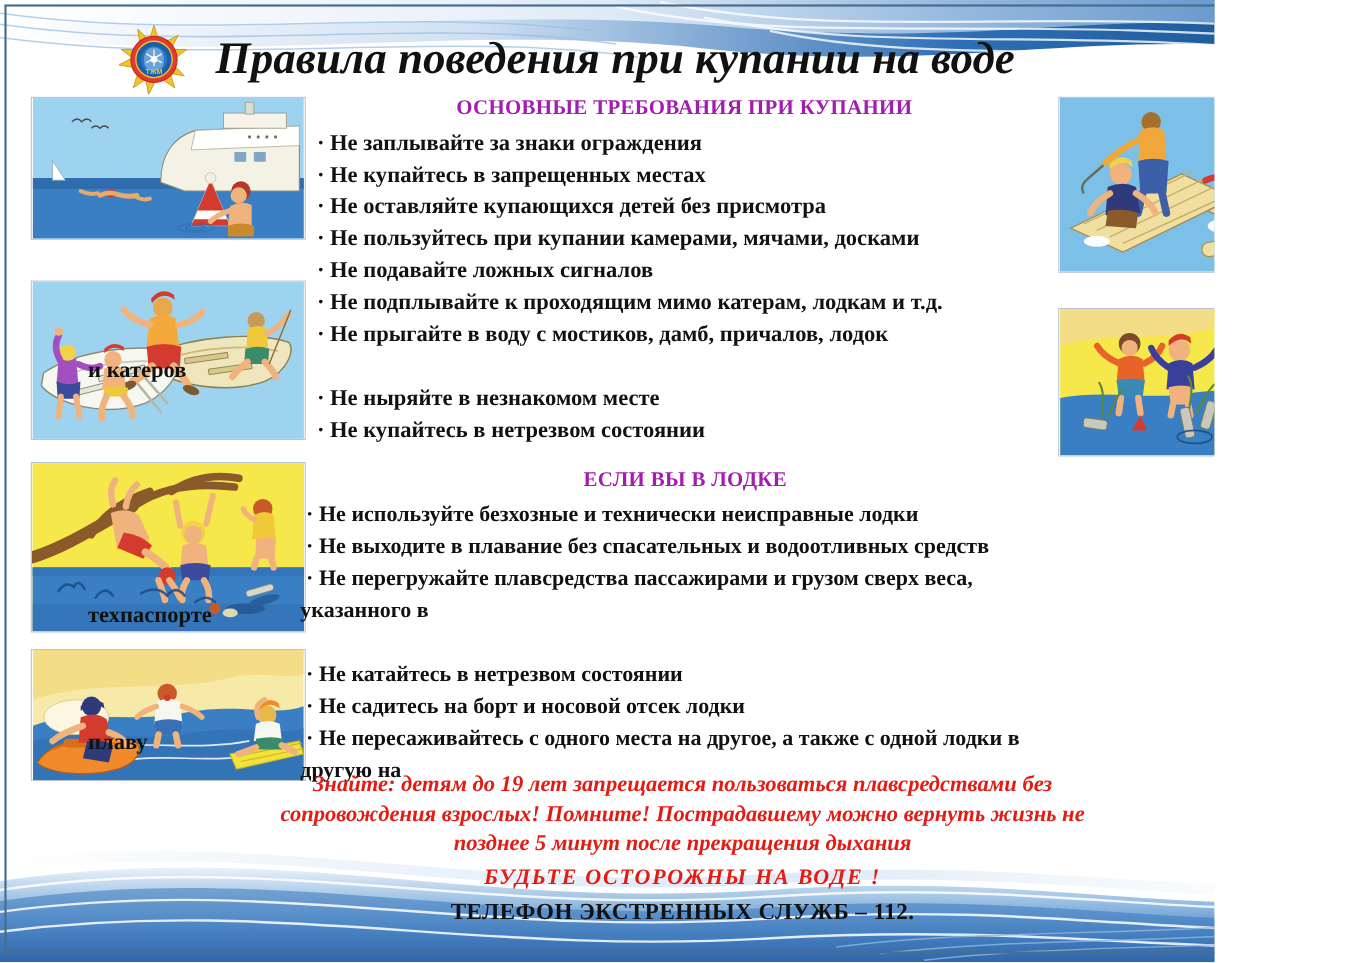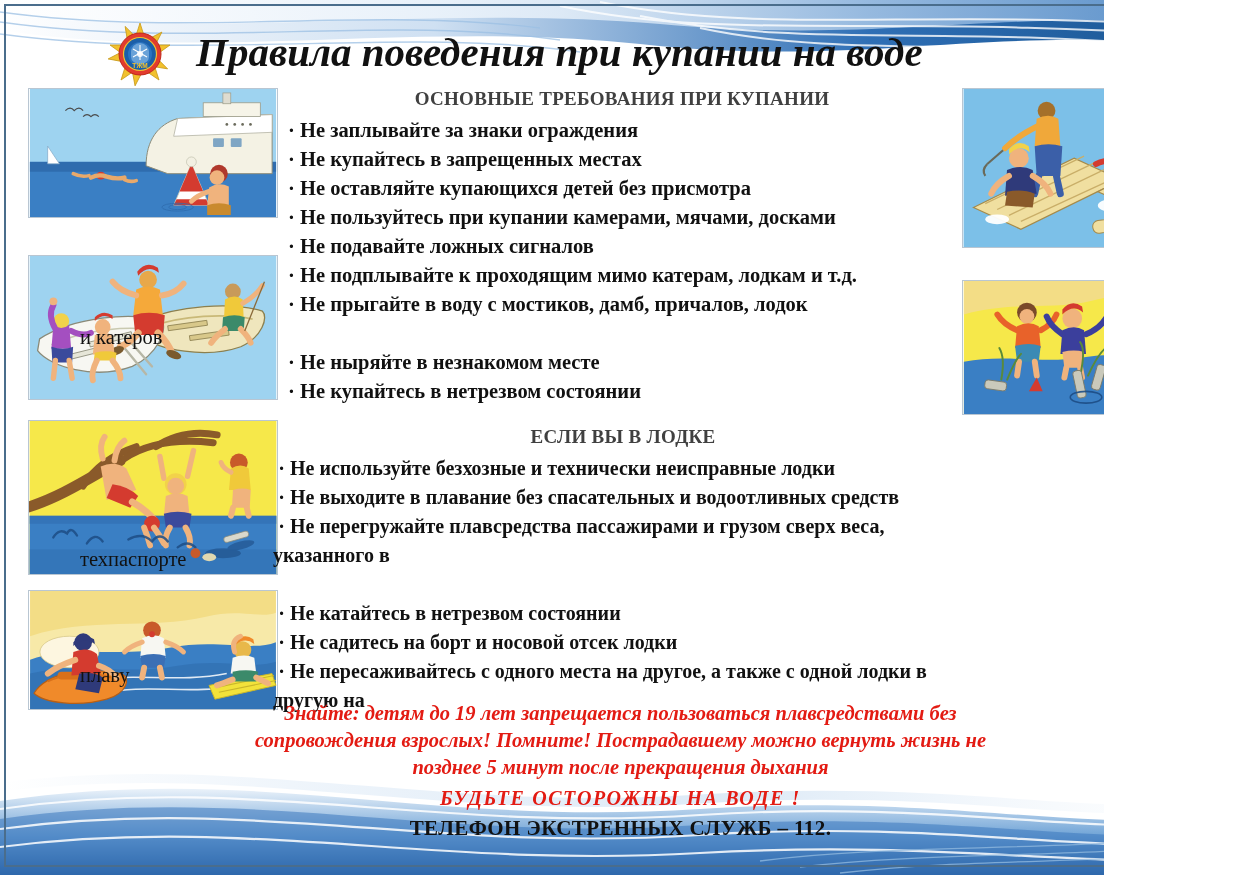--- a/index.html
+++ b/index.html
@@ -30,32 +30,32 @@
   #illus-swimmer-ship{left:28px;top:88px;width:250px;height:130px;}
   #illus-boats-kids{left:28px;top:255px;width:250px;height:145px;}
   #illus-tree-dive{left:28px;top:420px;width:250px;height:155px;}
   #illus-jetski{left:28px;top:590px;width:250px;height:120px;}
   #illus-log-raft{left:962px;top:88px;width:252px;height:160px;}
   #illus-jump-shallow{left:962px;top:280px;width:252px;height:135px;}
 
   
   #content{position:absolute;left:283px;top:88px;width:678px;}
 
-  .section-heading{color:#404040;font-family:"Liberation Serif",serif;font-weight:bold;
+  .section-heading{color:#a21caf;font-family:"Liberation Serif",serif;font-weight:bold;
                    font-size:19px;text-align:center;letter-spacing:.3px;margin:0 0 6px 0;}
   #section-boat .section-heading{margin-top:0;}
 
   ul.rules{list-style:none;margin:0;padding:0;}
   ul.rules li{font-family:"Liberation Serif",serif;font-weight:bold;font-size:20.5px;
               line-height:29px;color:#111;margin:0;padding:0;text-indent:0;}
   ul.rules li .bullet{display:inline-block;width:17px;text-align:center;color:#111;}
   ul.rules li .rule-text{display:inline;}
 
   
-  .wrap-left{position:absolute;font-family:"Liberation Serif",serif;font-weight:normal;
+  .wrap-left{position:absolute;font-family:"Liberation Serif",serif;font-weight:bold;
              font-size:20.5px;line-height:29px;color:#111;white-space:nowrap;}
 
   #section-basic{position:absolute;left:0;top:0;width:678px;}
   #section-boat{position:absolute;left:-10px;top:338px;width:700px;}
 
   #section-boat ul.rules li{font-size:20px;}
 
   
   #footer{position:absolute;left:0;top:700px;width:1241px;text-align:center;}
   #warning-block{font-family:"Liberation Serif",serif;font-style:italic;font-weight:bold;

